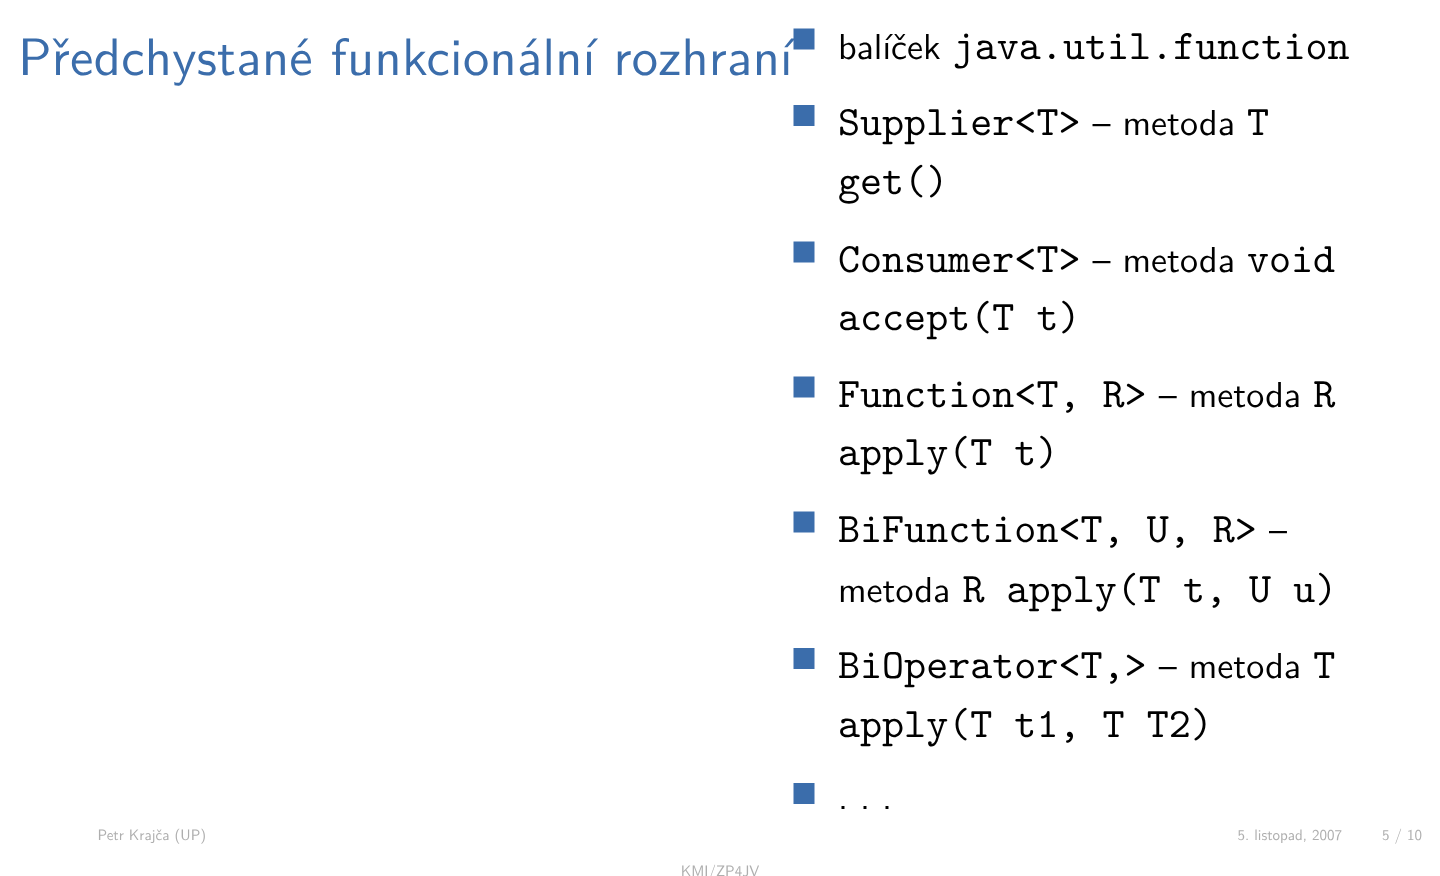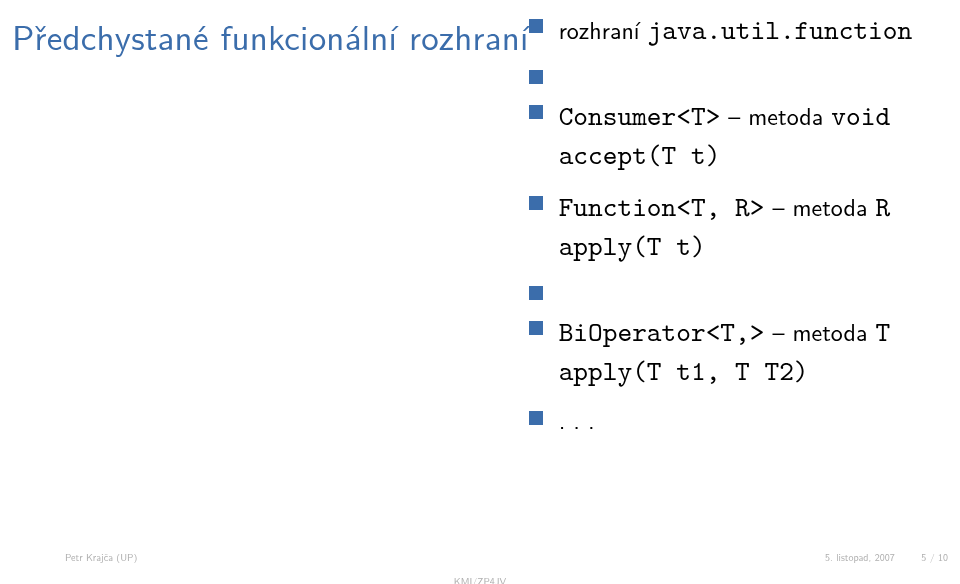--- a/index.html
+++ b/index.html
@@ -106,45 +106,51 @@
 <body>
 
 <div class="slide">
   <h1 class="title">Předchystané funkcionální rozhraní</h1>
 
   <div class="content">
 
     <div class="item">
       <div class="bullet"></div>
       <div class="item-text">
-        <span>rozhraní </span><span class="tt">java.util.function</span>
+        <span>balíček </span><span class="tt">java.util.function</span>
       </div>
     </div>
 
     <div class="item">
       <div class="bullet"></div>
+      <div class="item-text">
+        <span class="tt">Supplier&lt;T&gt;</span><span> – metoda </span><span class="tt">T get()</span>
+      </div>
     </div>
 
     <div class="item">
       <div class="bullet"></div>
       <div class="item-text">
         <span class="tt">Consumer&lt;T&gt;</span><span> – metoda </span><span class="tt">void accept(T t)</span>
       </div>
     </div>
 
 
     <div class="item">
       <div class="bullet"></div>
       <div class="item-text">
         <span class="tt">Function&lt;T, R&gt;</span><span> – metoda </span><span class="tt">R apply(T t)</span>
       </div>
     </div>
 
     <div class="item">
       <div class="bullet"></div>
+      <div class="item-text">
+        <span class="tt">BiFunction&lt;T, U, R&gt;</span><span> – metoda </span><span class="tt">R apply(T t, U u)</span>
+      </div>
     </div>
 
     <div class="item">
       <div class="bullet"></div>
       <div class="item-text">
         <span class="tt">BiOperator&lt;T,&gt;</span><span> – metoda </span><span class="tt">T apply(T t1, T T2)</span>
       </div>
     </div>
 
     <div class="item">

